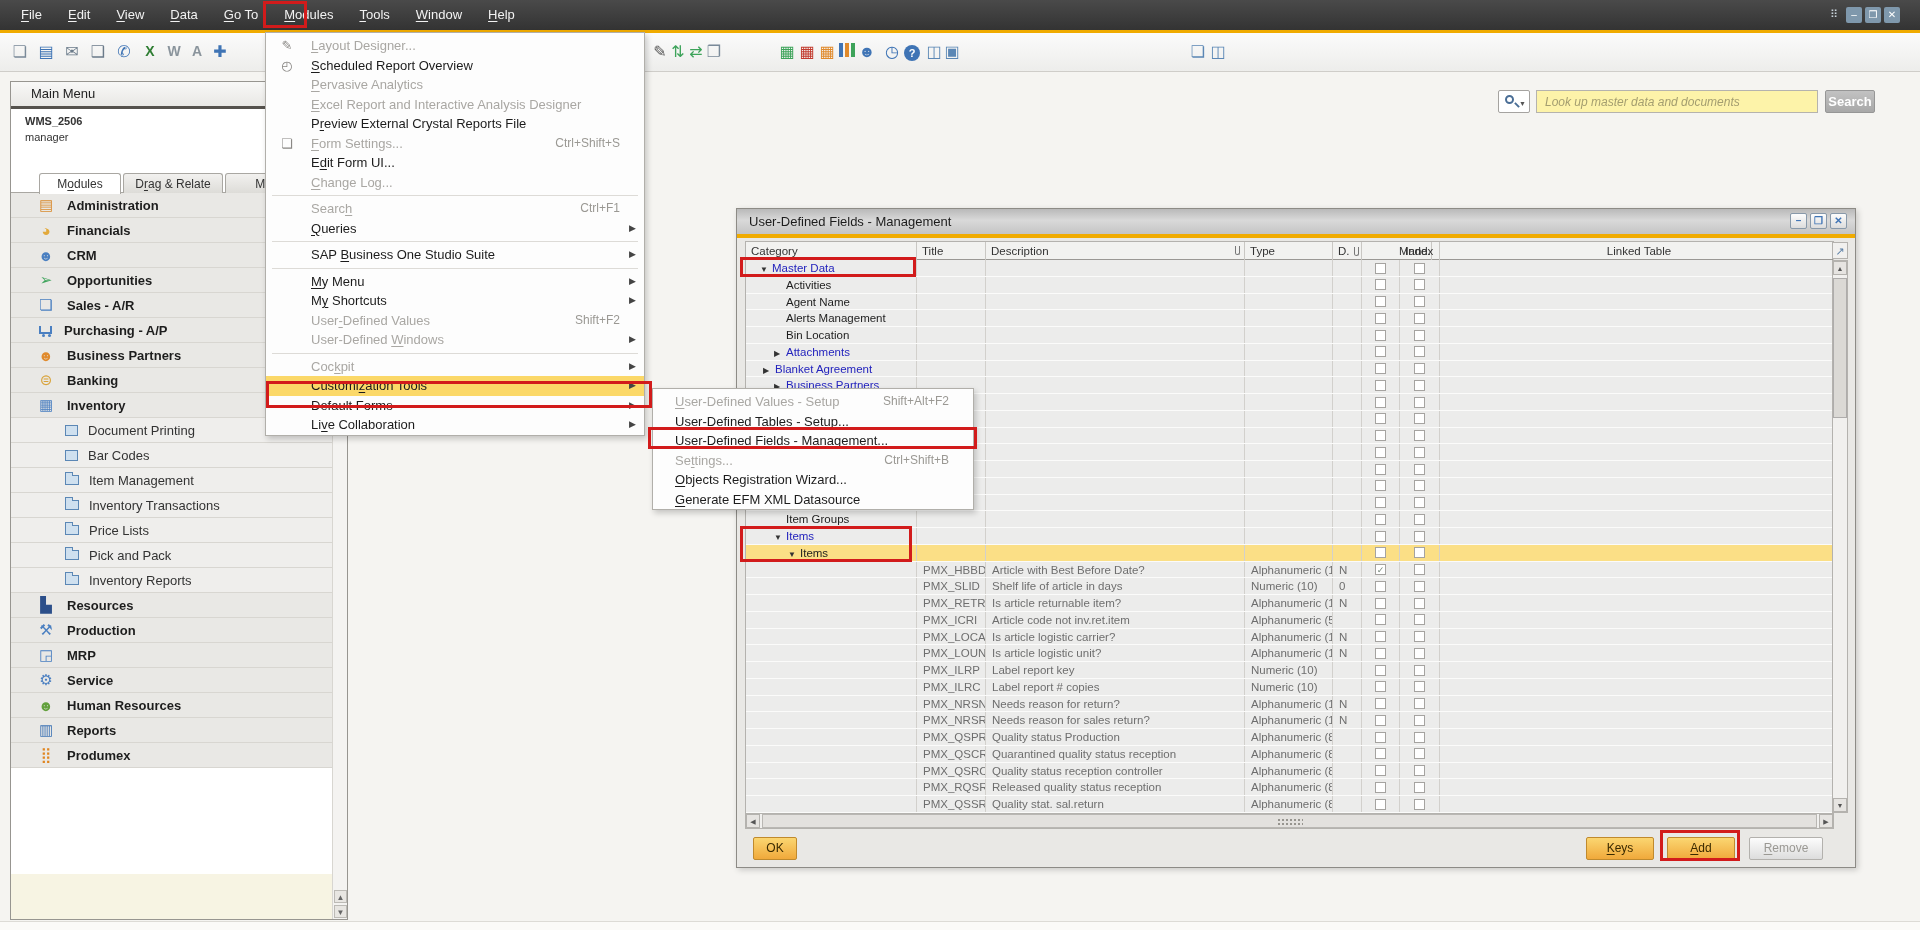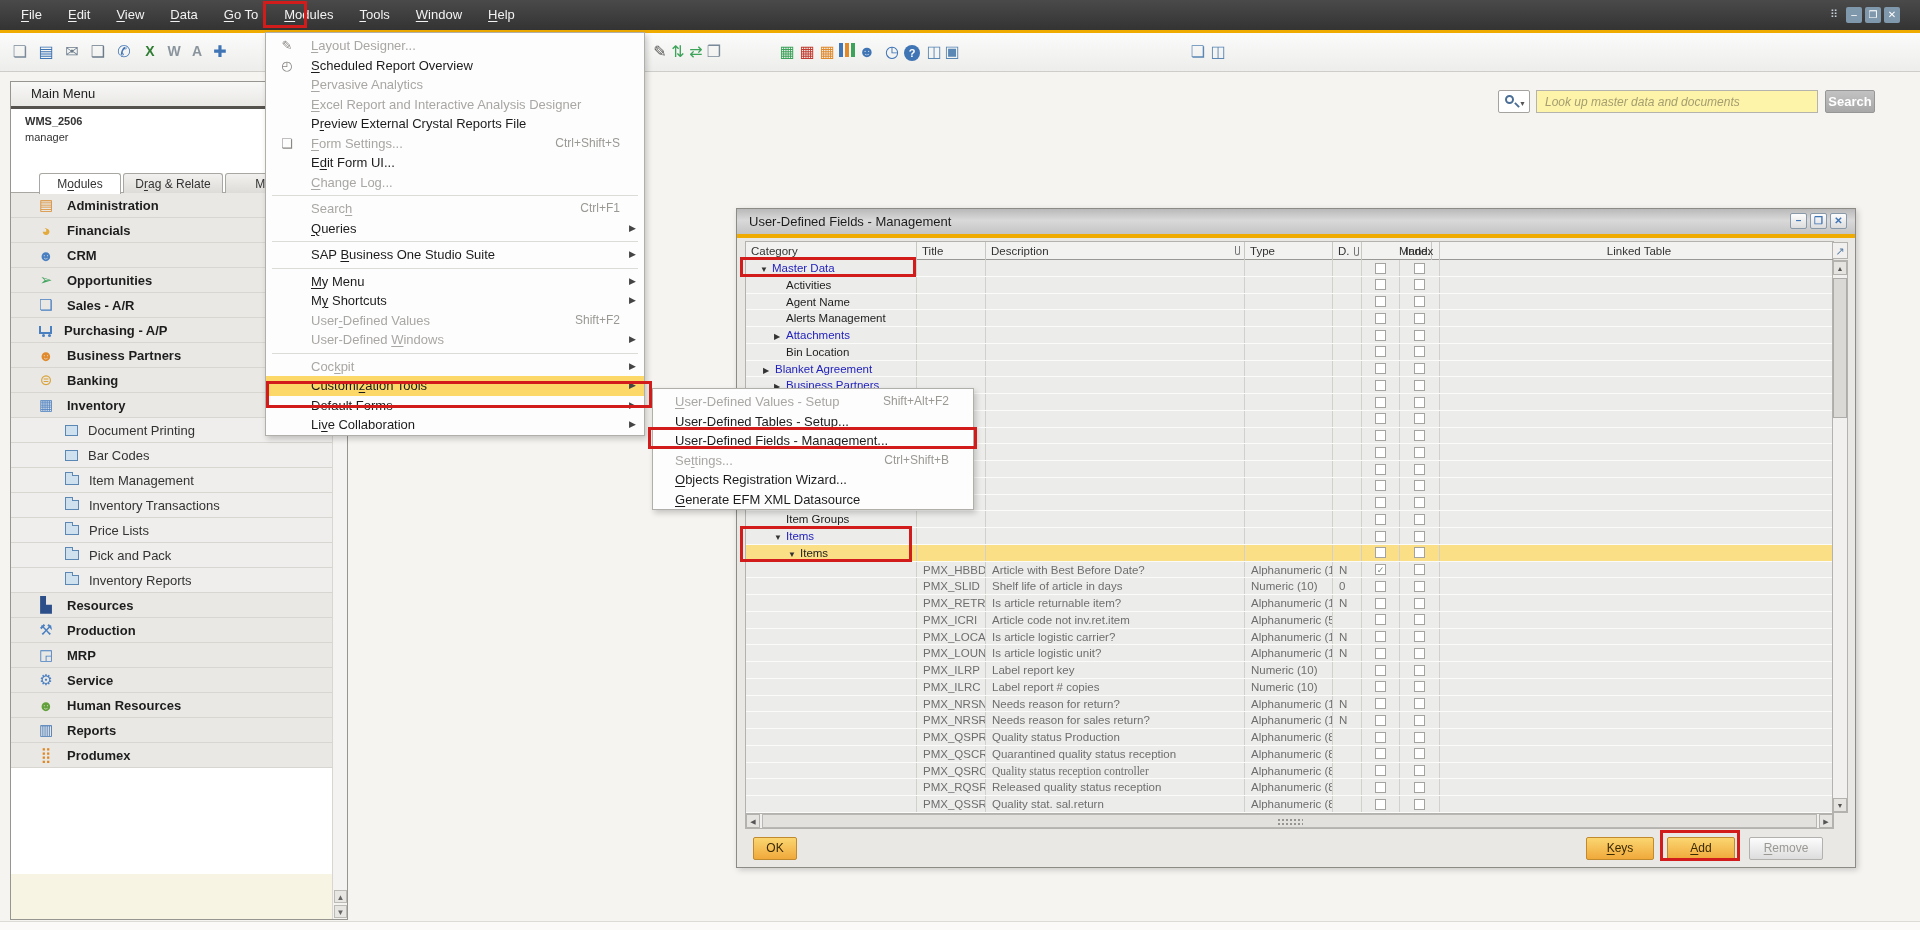--- a/index.html
+++ b/index.html
@@ -341,35 +341,35 @@
           <div class="gcell" style="left:587px;width:29px;"></div>
           <div class="gcell" style="left:616px;width:38px;">
             <span class="cb" style="left:13px;"></span>
           </div>
           <div class="gcell" style="left:654px;width:40px;">
             <span class="cb" style="left:14px;"></span>
           </div>
           <div class="gcell" style="left:694px;width:394px;border-right:none;"></div>
         </div>
         <div class="grow">
+          <div class="gcell" style="left:0;width:171px;"><span style="margin-left:22px" class="cat-label"><span class="tree-arrow"></span>Bin Location</span></div>
+          <div class="gcell" style="left:171px;width:69px;"></div>
+          <div class="gcell" style="left:240px;width:259px;"></div>
+          <div class="gcell" style="left:499px;width:88px;"></div>
+          <div class="gcell" style="left:587px;width:29px;"></div>
+          <div class="gcell" style="left:616px;width:38px;">
+            <span class="cb" style="left:13px;"></span>
+          </div>
+          <div class="gcell" style="left:654px;width:40px;">
+            <span class="cb" style="left:14px;"></span>
+          </div>
+          <div class="gcell" style="left:694px;width:394px;border-right:none;"></div>
+        </div>
+        <div class="grow">
           <div class="gcell" style="left:0;width:171px;"><span style="margin-left:22px" class="cat-label blue"><span class="tree-arrow">▶</span>Attachments</span></div>
-          <div class="gcell" style="left:171px;width:69px;"></div>
-          <div class="gcell" style="left:240px;width:259px;"></div>
-          <div class="gcell" style="left:499px;width:88px;"></div>
-          <div class="gcell" style="left:587px;width:29px;"></div>
-          <div class="gcell" style="left:616px;width:38px;">
-            <span class="cb" style="left:13px;"></span>
-          </div>
-          <div class="gcell" style="left:654px;width:40px;">
-            <span class="cb" style="left:14px;"></span>
-          </div>
-          <div class="gcell" style="left:694px;width:394px;border-right:none;"></div>
-        </div>
-        <div class="grow">
-          <div class="gcell" style="left:0;width:171px;"><span style="margin-left:22px" class="cat-label"><span class="tree-arrow"></span>Bin Location</span></div>
           <div class="gcell" style="left:171px;width:69px;"></div>
           <div class="gcell" style="left:240px;width:259px;"></div>
           <div class="gcell" style="left:499px;width:88px;"></div>
           <div class="gcell" style="left:587px;width:29px;"></div>
           <div class="gcell" style="left:616px;width:38px;">
             <span class="cb" style="left:13px;"></span>
           </div>
           <div class="gcell" style="left:654px;width:40px;">
             <span class="cb" style="left:14px;"></span>
           </div>
@@ -707,21 +707,21 @@
             <span class="cb" style="left:13px;"></span>
           </div>
           <div class="gcell" style="left:654px;width:40px;">
             <span class="cb" style="left:14px;"></span>
           </div>
           <div class="gcell" style="left:694px;width:394px;border-right:none;"></div>
         </div>
         <div class="grow">
           <div class="gcell" style="left:0;width:171px;"></div>
           <div class="gcell" style="left:171px;width:69px;">PMX_QSRC</div>
-          <div class="gcell" style="left:240px;width:259px;font-family:Liberation Serif, serif;">Quality status reception controller</div>
+          <div class="gcell" style="left:240px;width:259px;">Quality status reception controller</div>
           <div class="gcell" style="left:499px;width:88px;">Alphanumeric (8)</div>
           <div class="gcell" style="left:587px;width:29px;"></div>
           <div class="gcell" style="left:616px;width:38px;">
             <span class="cb" style="left:13px;"></span>
           </div>
           <div class="gcell" style="left:654px;width:40px;">
             <span class="cb" style="left:14px;"></span>
           </div>
           <div class="gcell" style="left:694px;width:394px;border-right:none;"></div>
         </div>

